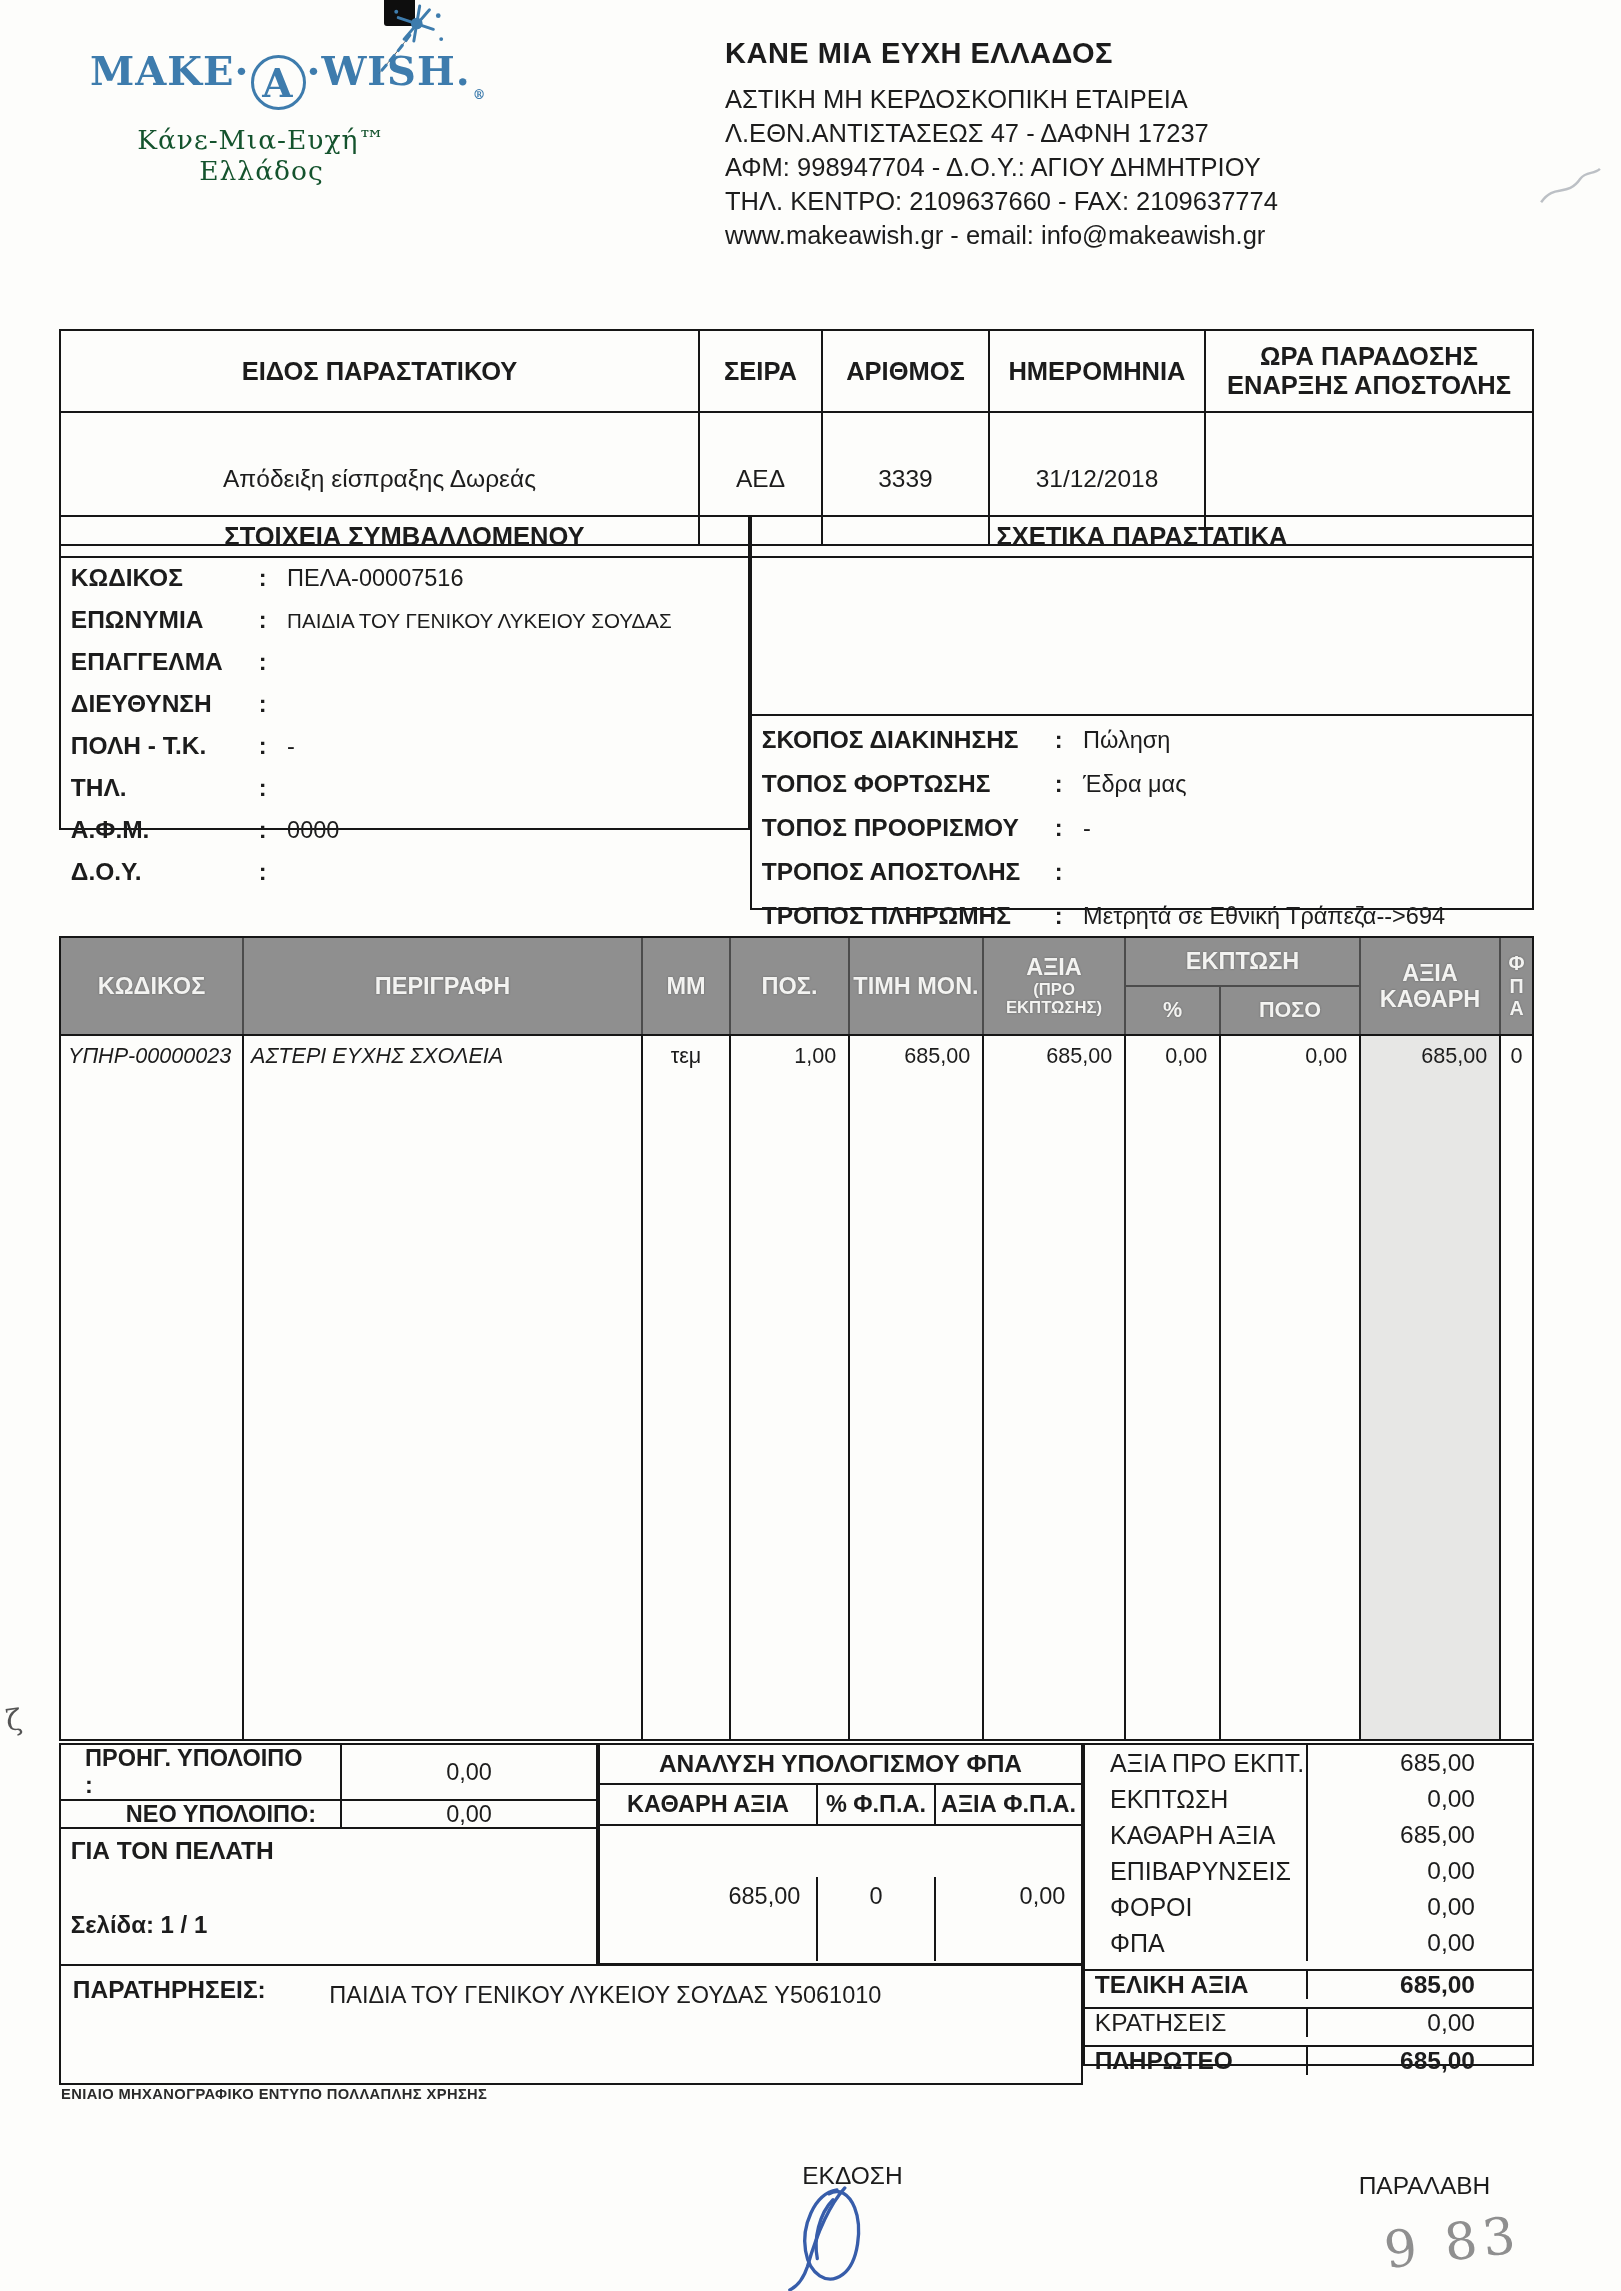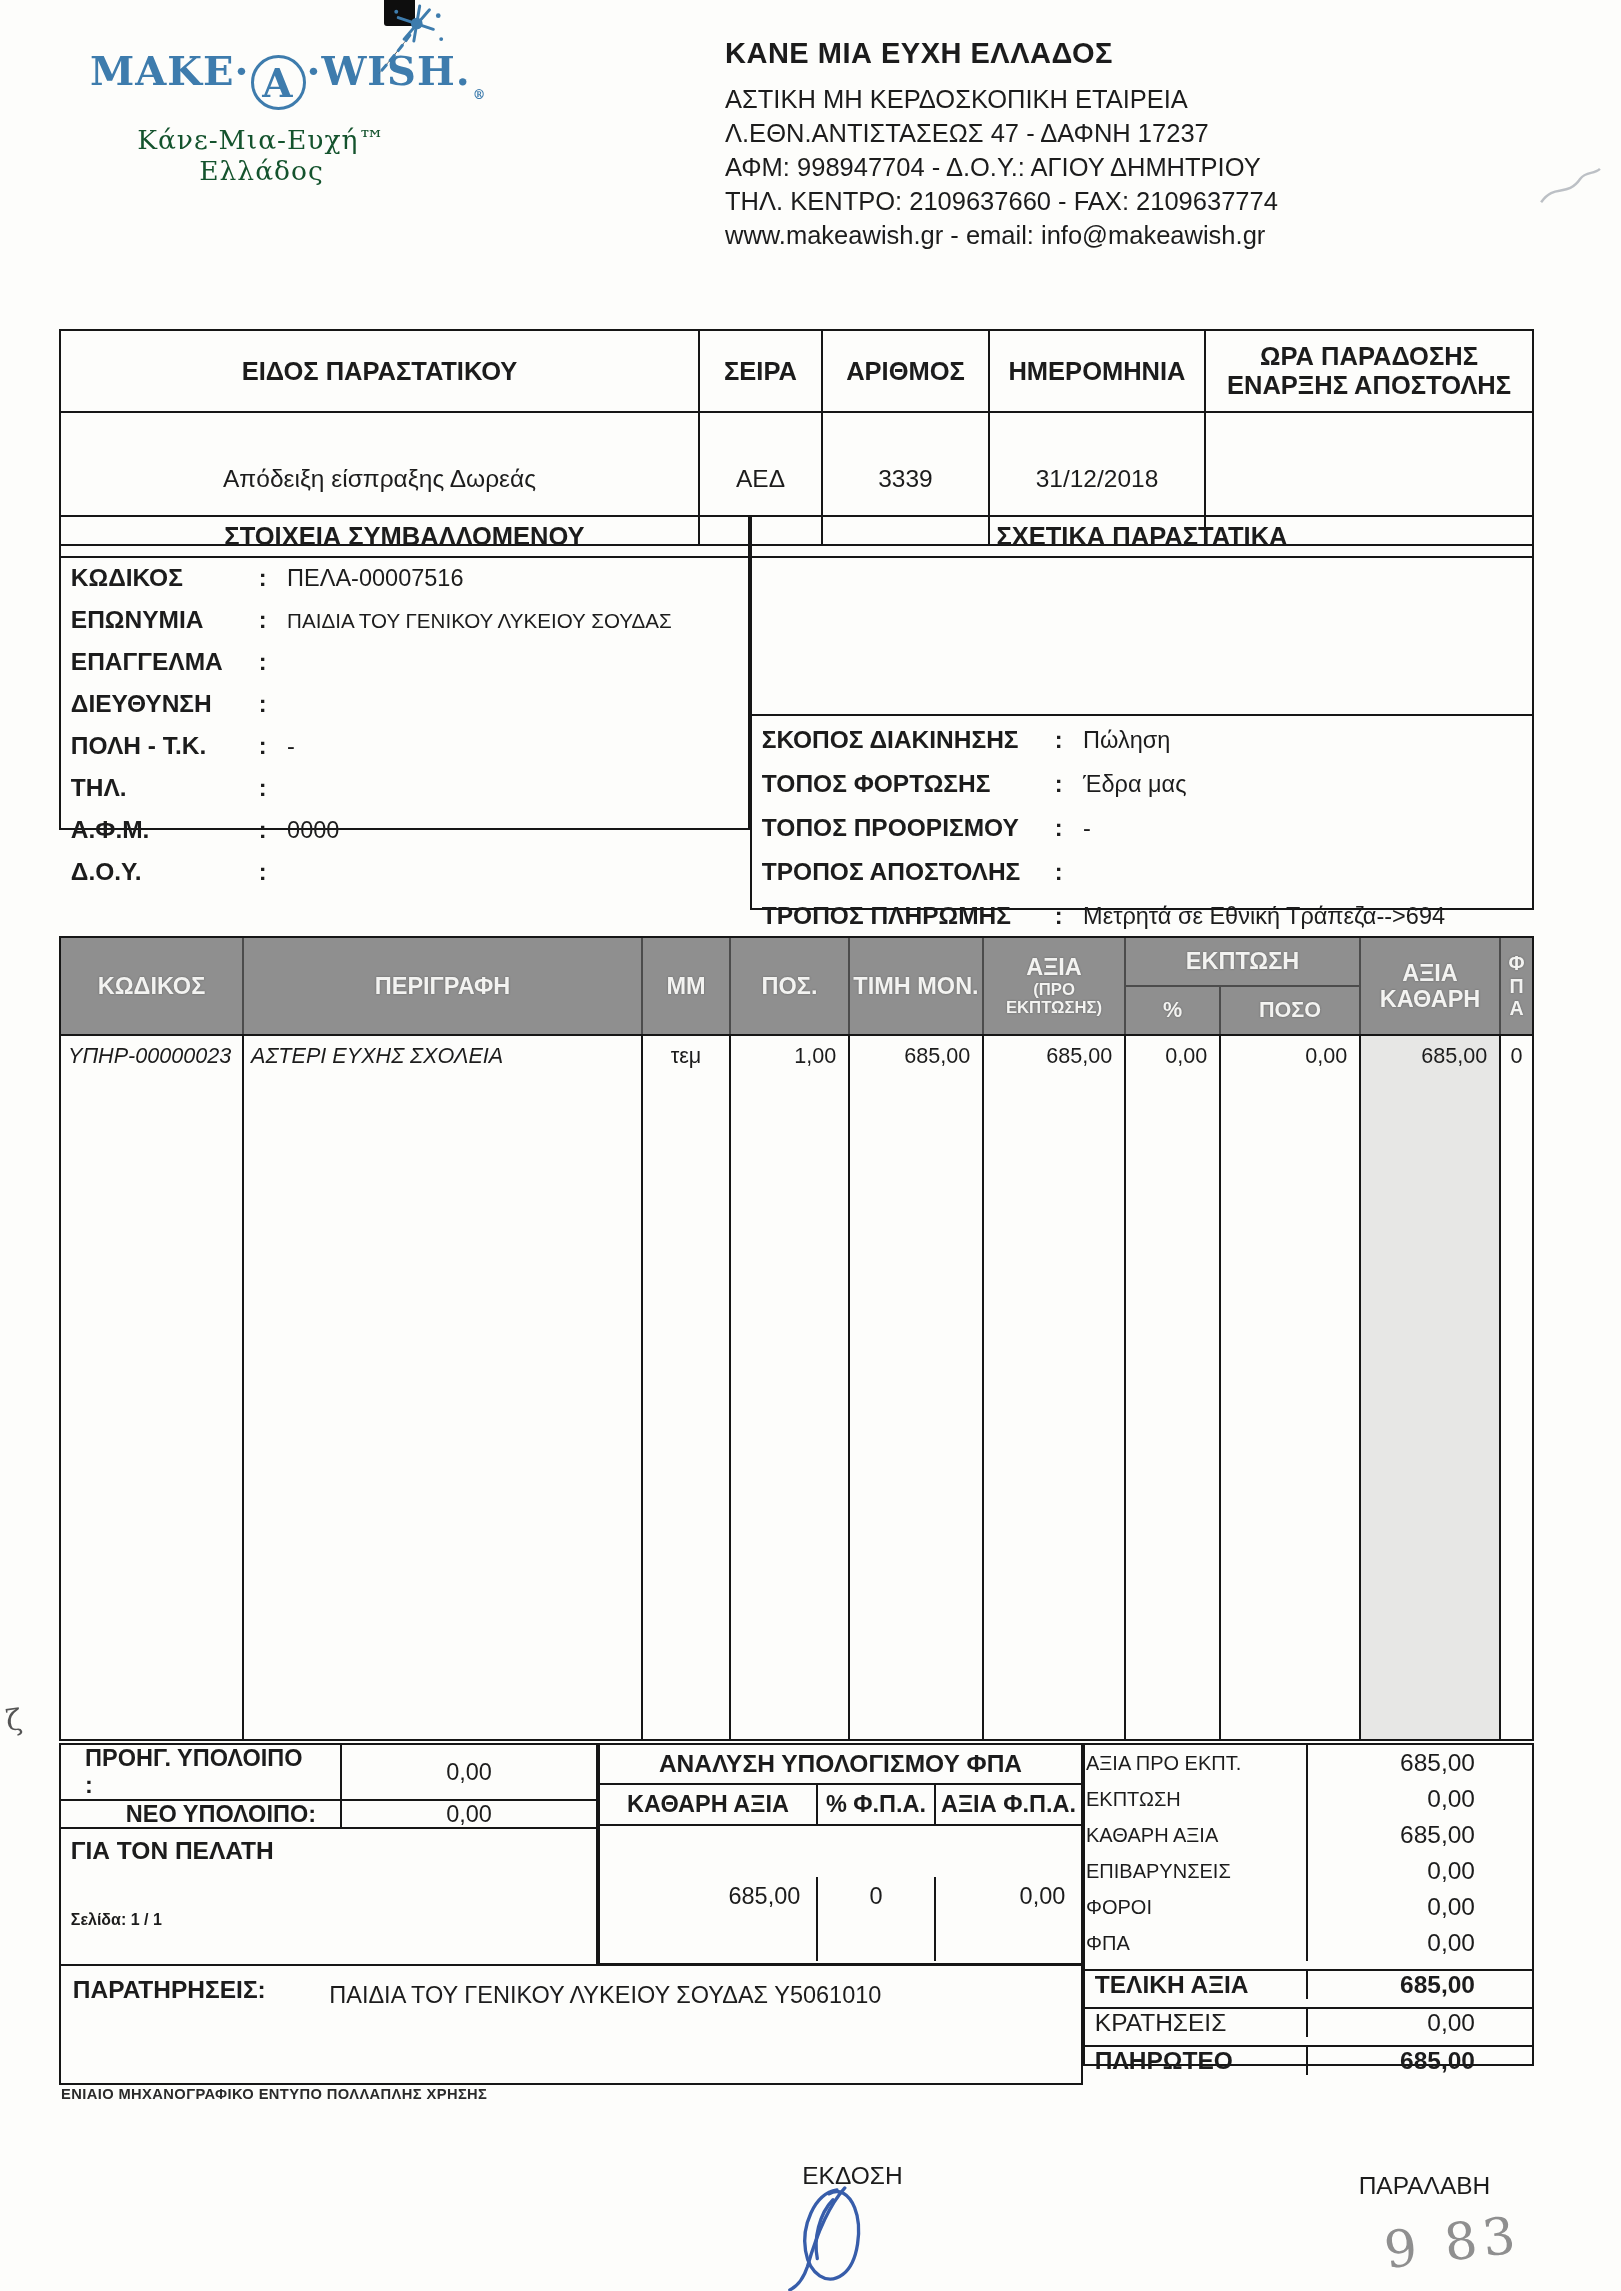--- a/index.html
+++ b/index.html
@@ -82,29 +82,29 @@
   .vat-grid{display:grid;grid-template-columns:216px 118px 1fr;height:176px;}
   .vat-grid>div{border-left:2px solid #161616;}
   .vat-grid>div:nth-child(3n+1){border-left:none;}
   .vat-h{height:41px;border-bottom:2px solid #161616;display:flex;align-items:center;justify-content:center;font-weight:bold;font-size:23.5px;}
   .vat-cell{padding-top:5.9px;font-size:23.5px;}
   .vat-cell.r{text-align:right;padding-right:15.7px;}
   .vat-cell.c{text-align:center;}
 
   .customer-box{left:59px;top:1829px;width:539px;height:135px;border:2.9px solid #161616;border-top:none;border-bottom:none;padding:7.8px 9.8px;}
   .customer-label{font-weight:bold;font-size:24.5px;}
-  .page-label{position:absolute;left:9.8px;top:82px;font-weight:bold;font-size:16px;}
+  .page-label{position:absolute;left:9.8px;top:82px;font-weight:bold;font-size:24px;}
 
   .remarks-box{left:59px;top:1964px;width:1024px;height:121px;border:2.9px solid #161616;padding:9.8px 11.8px;}
   .remarks-label{font-weight:bold;font-size:24.5px;display:inline-block;vertical-align:top;}
   .remarks-value{display:inline-block;margin-left:59px;margin-top:5.9px;font-size:23.5px;}
 
   .totals{left:1083px;top:1743px;width:451px;height:323px;border:2.9px solid #161616;border-left:2px solid #161616;display:flex;flex-direction:column;}
   .tot-main{height:218px;display:grid;grid-template-columns:221px 1fr;}
-  .tot-main .tlab{display:flex;align-items:center;padding-left:1px;font-size:20px;height:36px;}
+  .tot-main .tlab{display:flex;align-items:center;padding-left:25px;font-size:25px;height:36px;}
   .tot-main .tval{display:flex;align-items:center;justify-content:flex-end;padding-right:57px;font-size:24.5px;border-left:2px solid #161616;height:36px;}
   .tot-row{display:grid;grid-template-columns:221px 1fr;border-top:2.9px solid #161616;flex:1;margin-top:8px;}
   .tot-row.thin{border-top:2px solid #161616;}
   .tot-row .tlab{display:flex;align-items:center;padding-left:9.8px;font-size:24.5px;}
   .tot-row .tval{display:flex;align-items:center;justify-content:flex-end;padding-right:57px;font-size:24.5px;border-left:2px solid #161616;}
   .bold{font-weight:bold;}
 
   .footer-note{left:61px;top:2086px;font-size:14.7px;font-weight:bold;color:#2a2a2a;letter-spacing:0.4px;}
 
   .issue-label{left:784px;top:2162px;width:137px;text-align:center;font-size:24.5px;}

